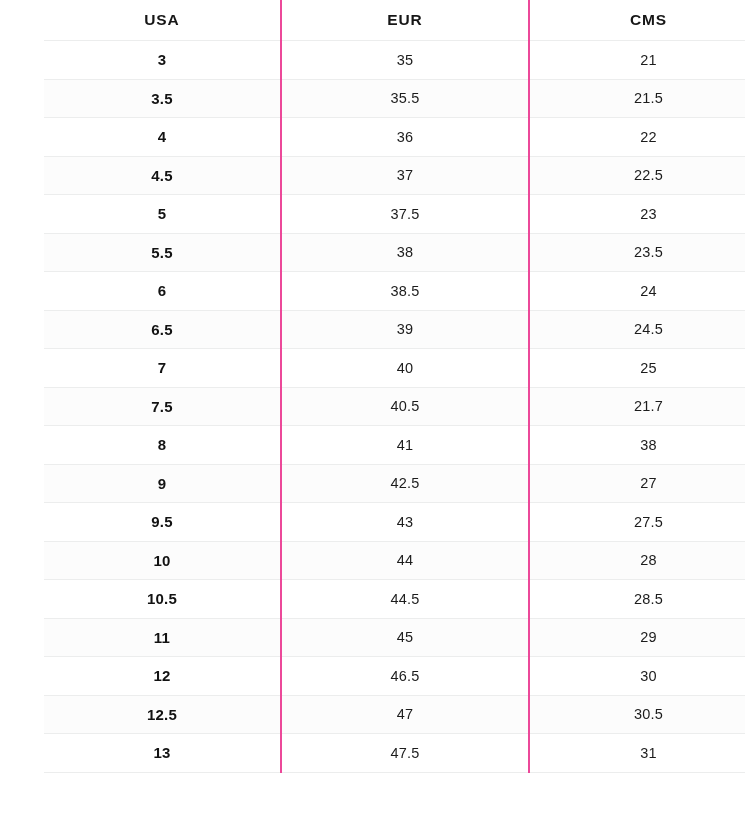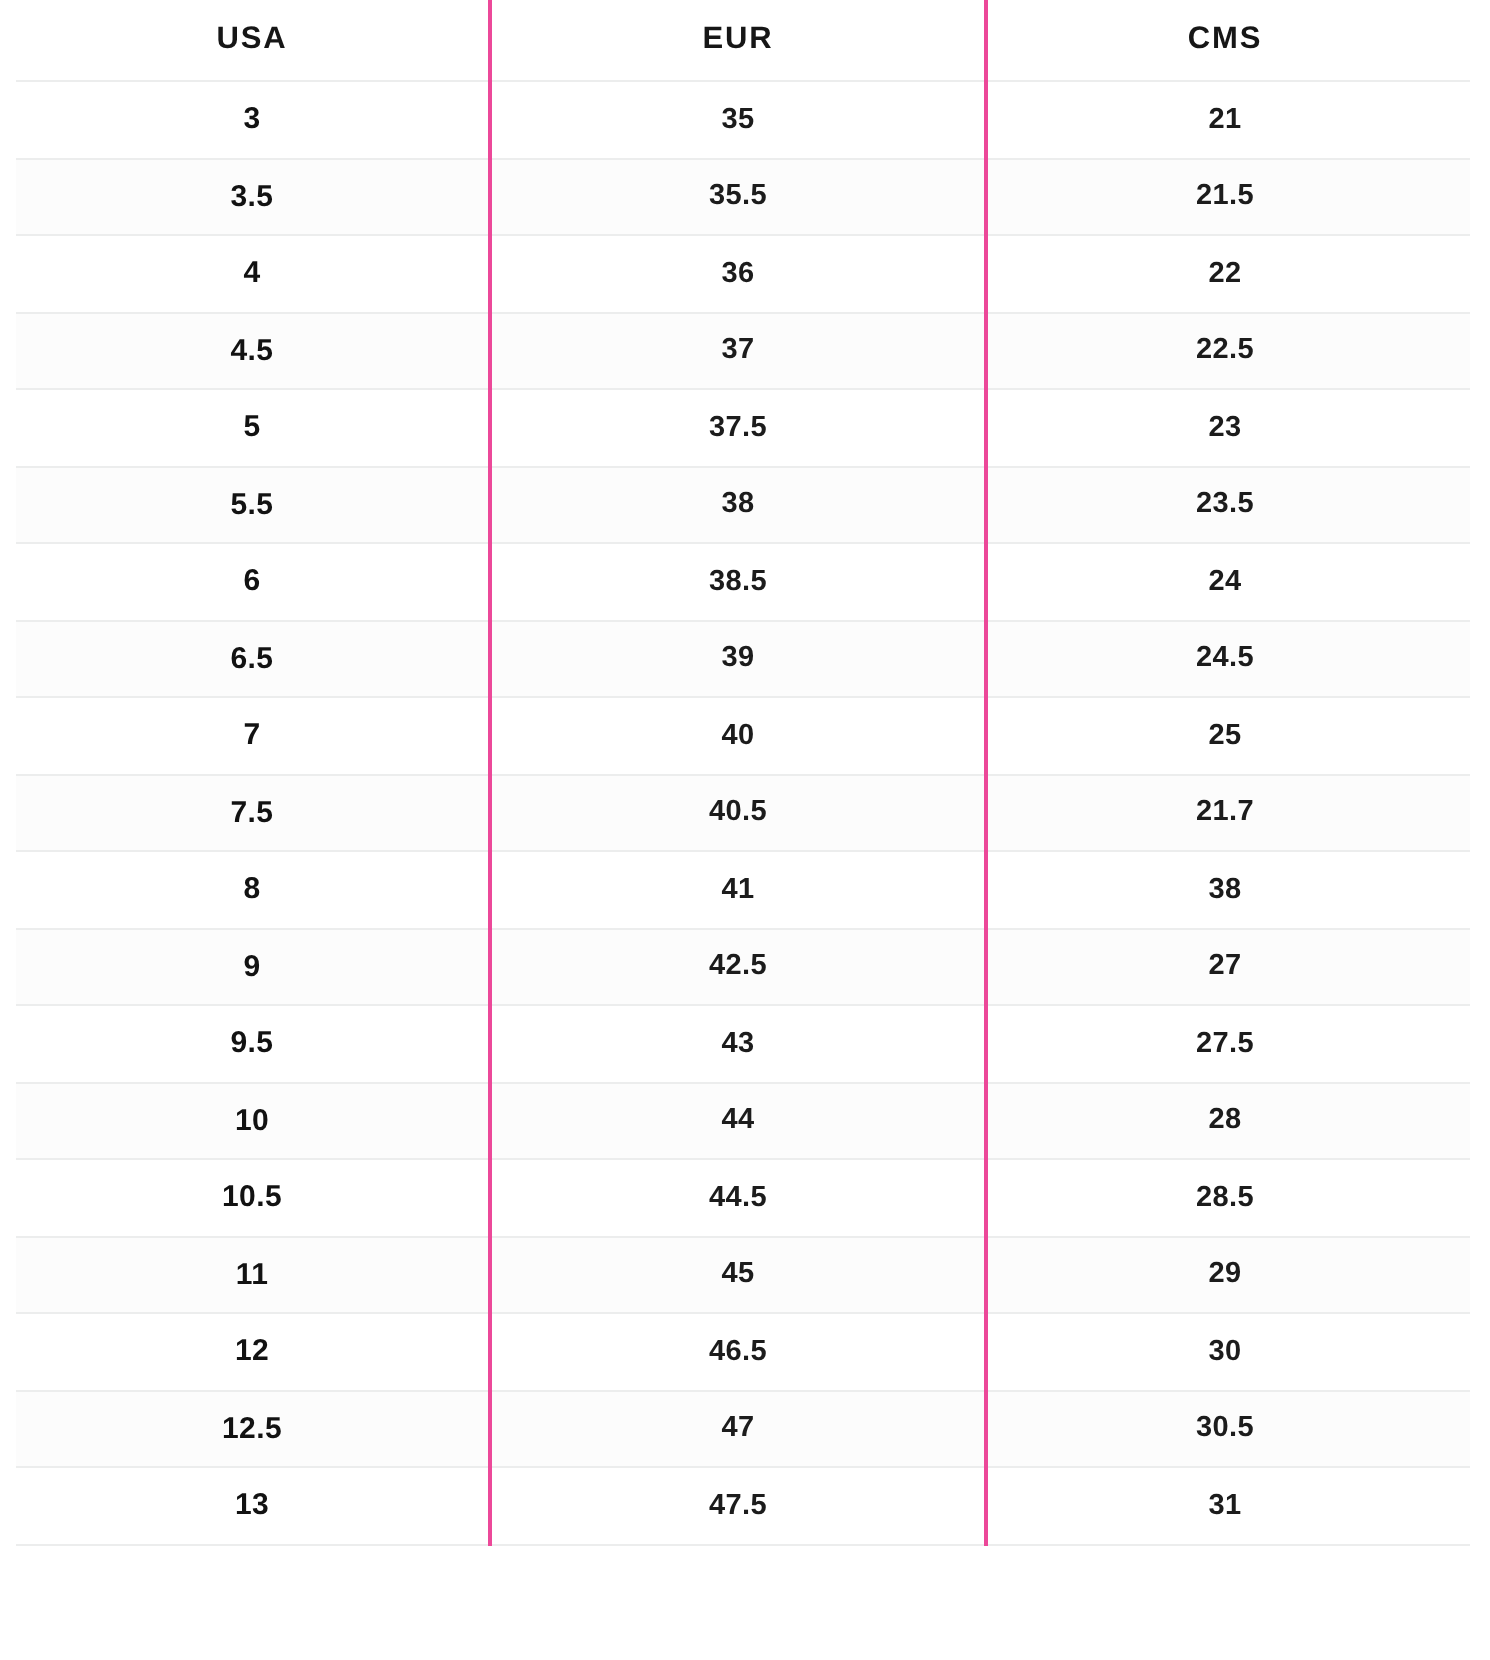--- a/index.html
+++ b/index.html
@@ -14,20 +14,21 @@
     color: #1a1a1a;
     overflow: hidden;
   }
 
   #size-chart {
     position: relative;
     width: 745px;
     height: 830px;
     background: #ffffff;
     box-sizing: border-box;
+    padding-left: 36px;
   }
 
   table.size-table {
     width: 727px;
     margin: 0 0 0 8px;
     border-collapse: collapse;
     table-layout: fixed;
   }
 
   table.size-table col.col-usa { width: 237px; }
@@ -70,21 +71,21 @@
     font-size: 15px;
     font-weight: bold;
     color: #121212;
     letter-spacing: 0.2px;
   }
 
   
   table.size-table td.cell-eur,
   table.size-table td.cell-cms {
     font-size: 14.5px;
-    font-weight: bold;
+    font-weight: normal;
     color: #1c1c1c;
     letter-spacing: 0.2px;
   }
 
   
   table.size-table td.cell-cms,
   table.size-table th.head-cms {
     padding-right: 4px;
   }
 </style>

